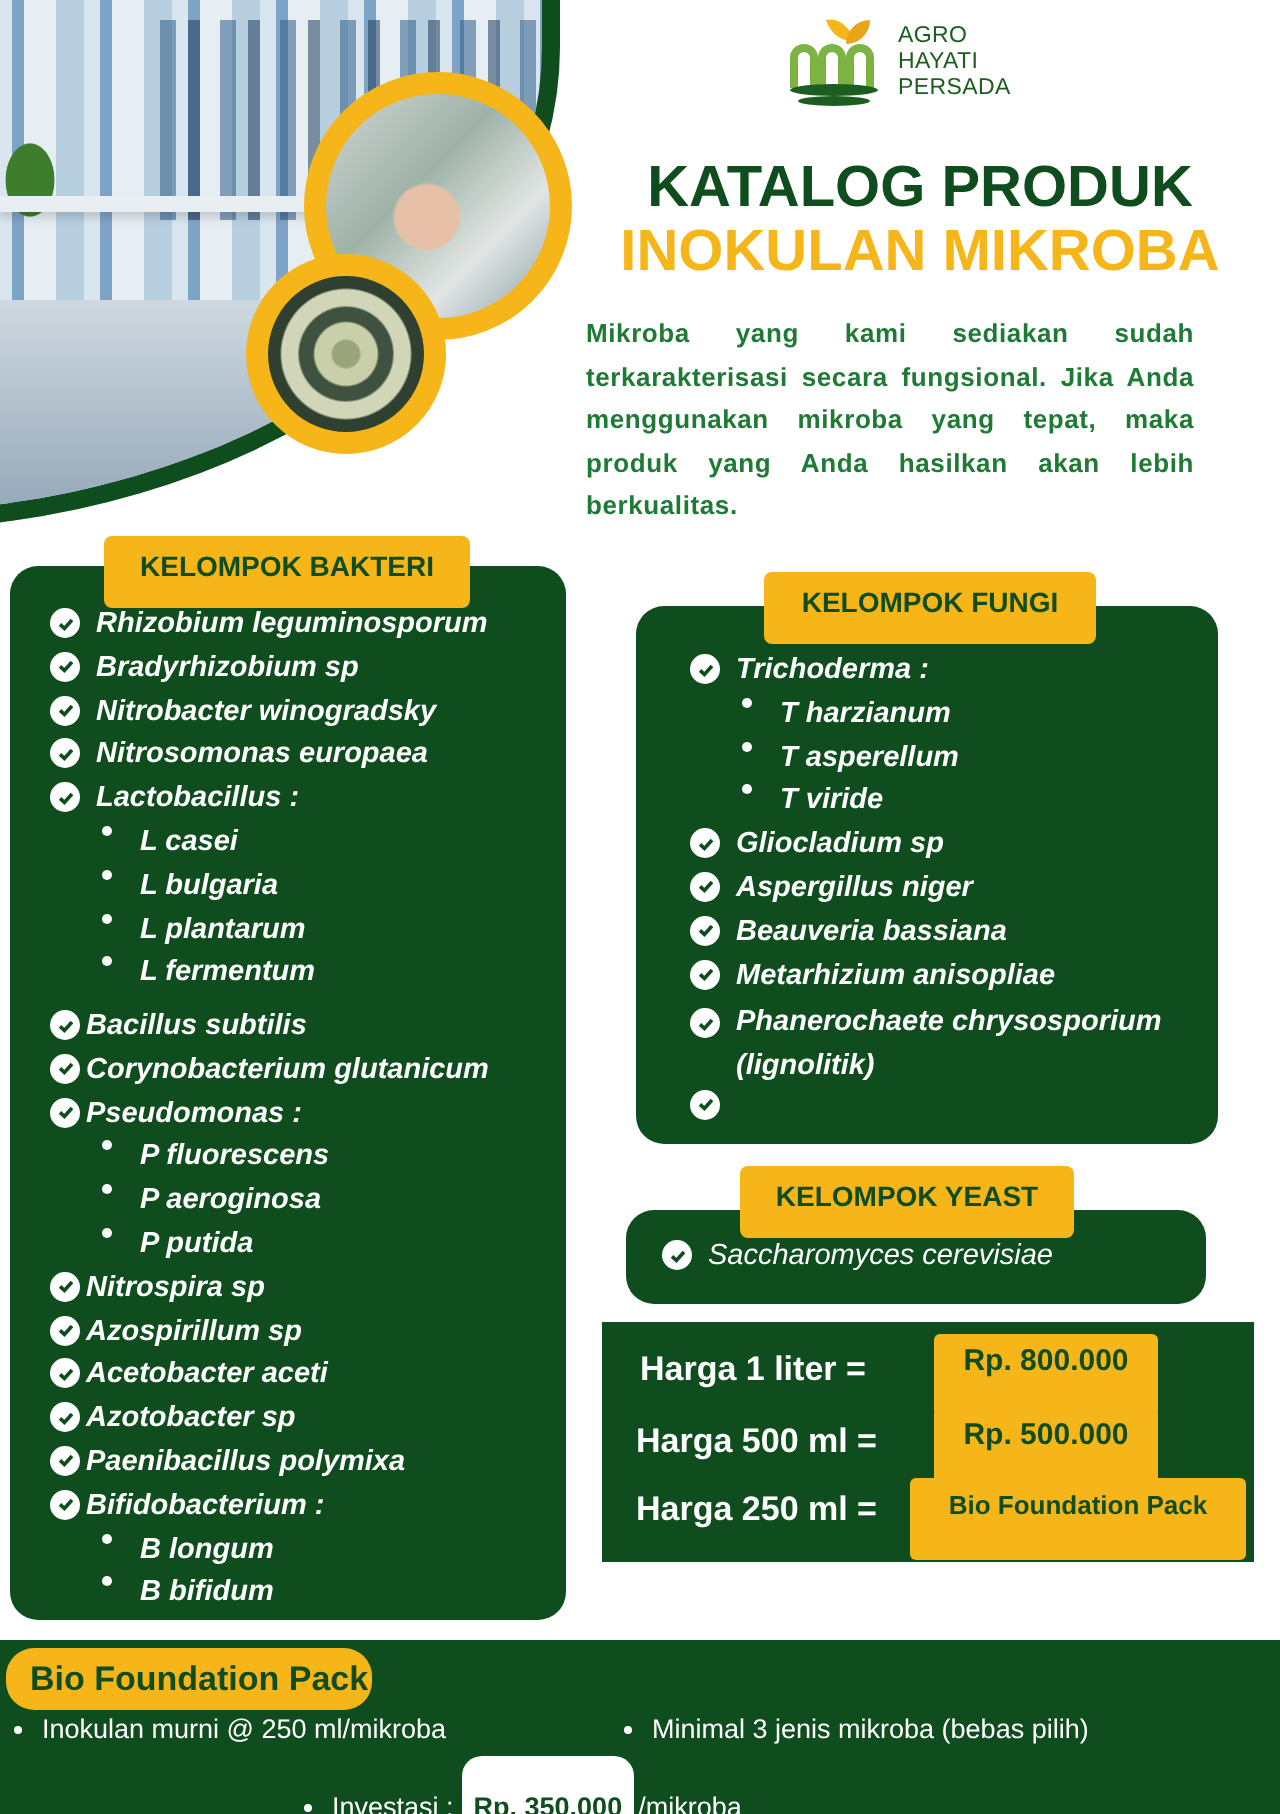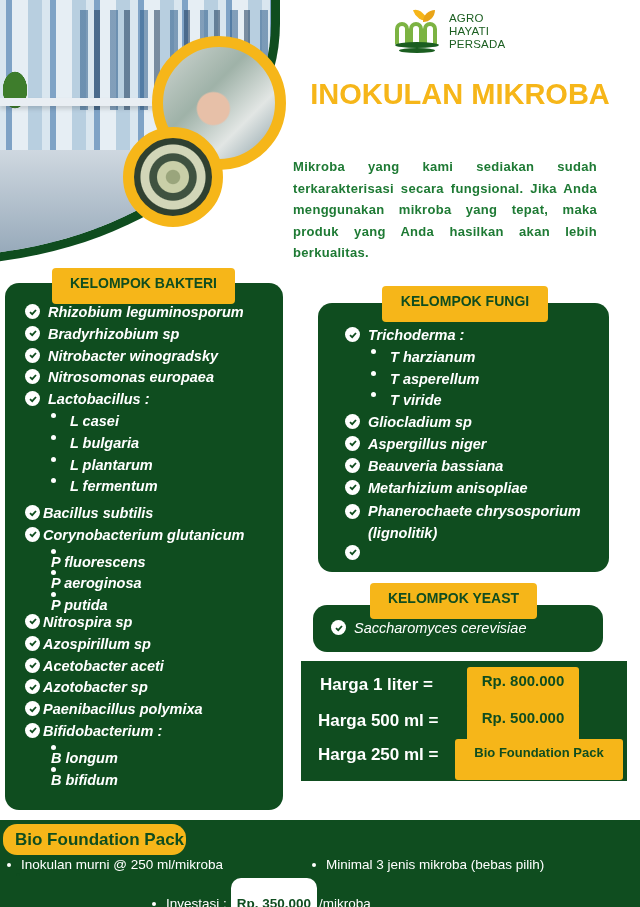--- a/index.html
+++ b/index.html
@@ -60,21 +60,21 @@
   .check { width: 15px; height: 15px; border-radius: 50%; background: #ffffff; display: inline-flex; align-items: center; justify-content: center; margin-right: 8px; flex-shrink: 0; }
   .check svg { width: 10px; height: 10px; }
   .sub { padding-left: 26px; }
   .dot { display: inline-block; width: 5px; height: 5px; border-radius: 50%; background: #fff; margin-right: 14px; }
 
   .bakteri-panel { left: 5px; top: 283px; width: 278px; height: 527px; }
   .bakteri-badge { left: 52px; top: 268px; width: 183px; }
   .bakteri-list1 { position: absolute; left: 25px; top: 304px; }
   .bakteri-list2 { position: absolute; left: 25px; top: 505px; }
   .bakteri-list2 .check { margin-right: 3px; }
-  .bakteri-list2 .sub { padding-left: 26px; flex-direction: column; }
+  .bakteri-list2 .sub { padding-left: 26px; }
 
   .fungi-panel { left: 318px; top: 303px; width: 291px; height: 269px; }
   .fungi-badge { left: 382px; top: 286px; width: 166px; }
   .fungi-list { position: absolute; left: 345px; top: 327px; }
   .fungi-list li.wrap { height: auto; align-items: flex-start; line-height: 21.8px; }
   .fungi-list li.wrap .check { margin-top: 3px; }
 
   .yeast-panel { left: 313px; top: 605px; width: 290px; height: 47px; }
   .yeast-badge { left: 370px; top: 583px; width: 167px; }
   .yeast-list { position: absolute; left: 331px; top: 620px; }
@@ -115,20 +115,21 @@
       <div class="wave2"></div>
   </div>
   <div class="logo-text">
     <div>AGRO</div>
     <div>HAYATI</div>
     <div>PERSADA</div>
   </div>
 </div>
 
 <div class="title">
+  <span class="t1">KATALOG PRODUK</span>
   <span class="t2">INOKULAN MIKROBA</span>
 </div>
 <p class="intro">Mikroba yang kami sediakan sudah terkarakterisasi secara fungsional. Jika Anda menggunakan mikroba yang tepat, maka produk yang Anda hasilkan akan lebih berkualitas.</p>
 
 <div class="panel bakteri-panel"></div>
 <div class="badge bakteri-badge">KELOMPOK BAKTERI</div>
 
 <ul class="list bakteri-list1">
   <li>
       <span class="check">
@@ -197,20 +198,28 @@
       </span>
       <span>Bacillus subtilis</span>
     </li>
   <li>
       <span class="check">
         <svg viewBox="0 0 10 10">
           <path d="M2 5.2 L4.2 7.2 L8 3" stroke="#0f4d1f" stroke-width="1.8" fill="none"></path>
         </svg>
       </span>
       <span>Corynobacterium glutanicum</span>
+    </li>
+  <li>
+      <span class="check">
+        <svg viewBox="0 0 10 10">
+          <path d="M2 5.2 L4.2 7.2 L8 3" stroke="#0f4d1f" stroke-width="1.8" fill="none"></path>
+        </svg>
+      </span>
+      <span>Pseudomonas :</span>
     </li>
   <li class="sub">
       <span class="dot"></span>
       <span>P fluorescens</span>
     </li>
   <li class="sub">
       <span class="dot"></span>
       <span>P aeroginosa</span>
     </li>
   <li class="sub">

